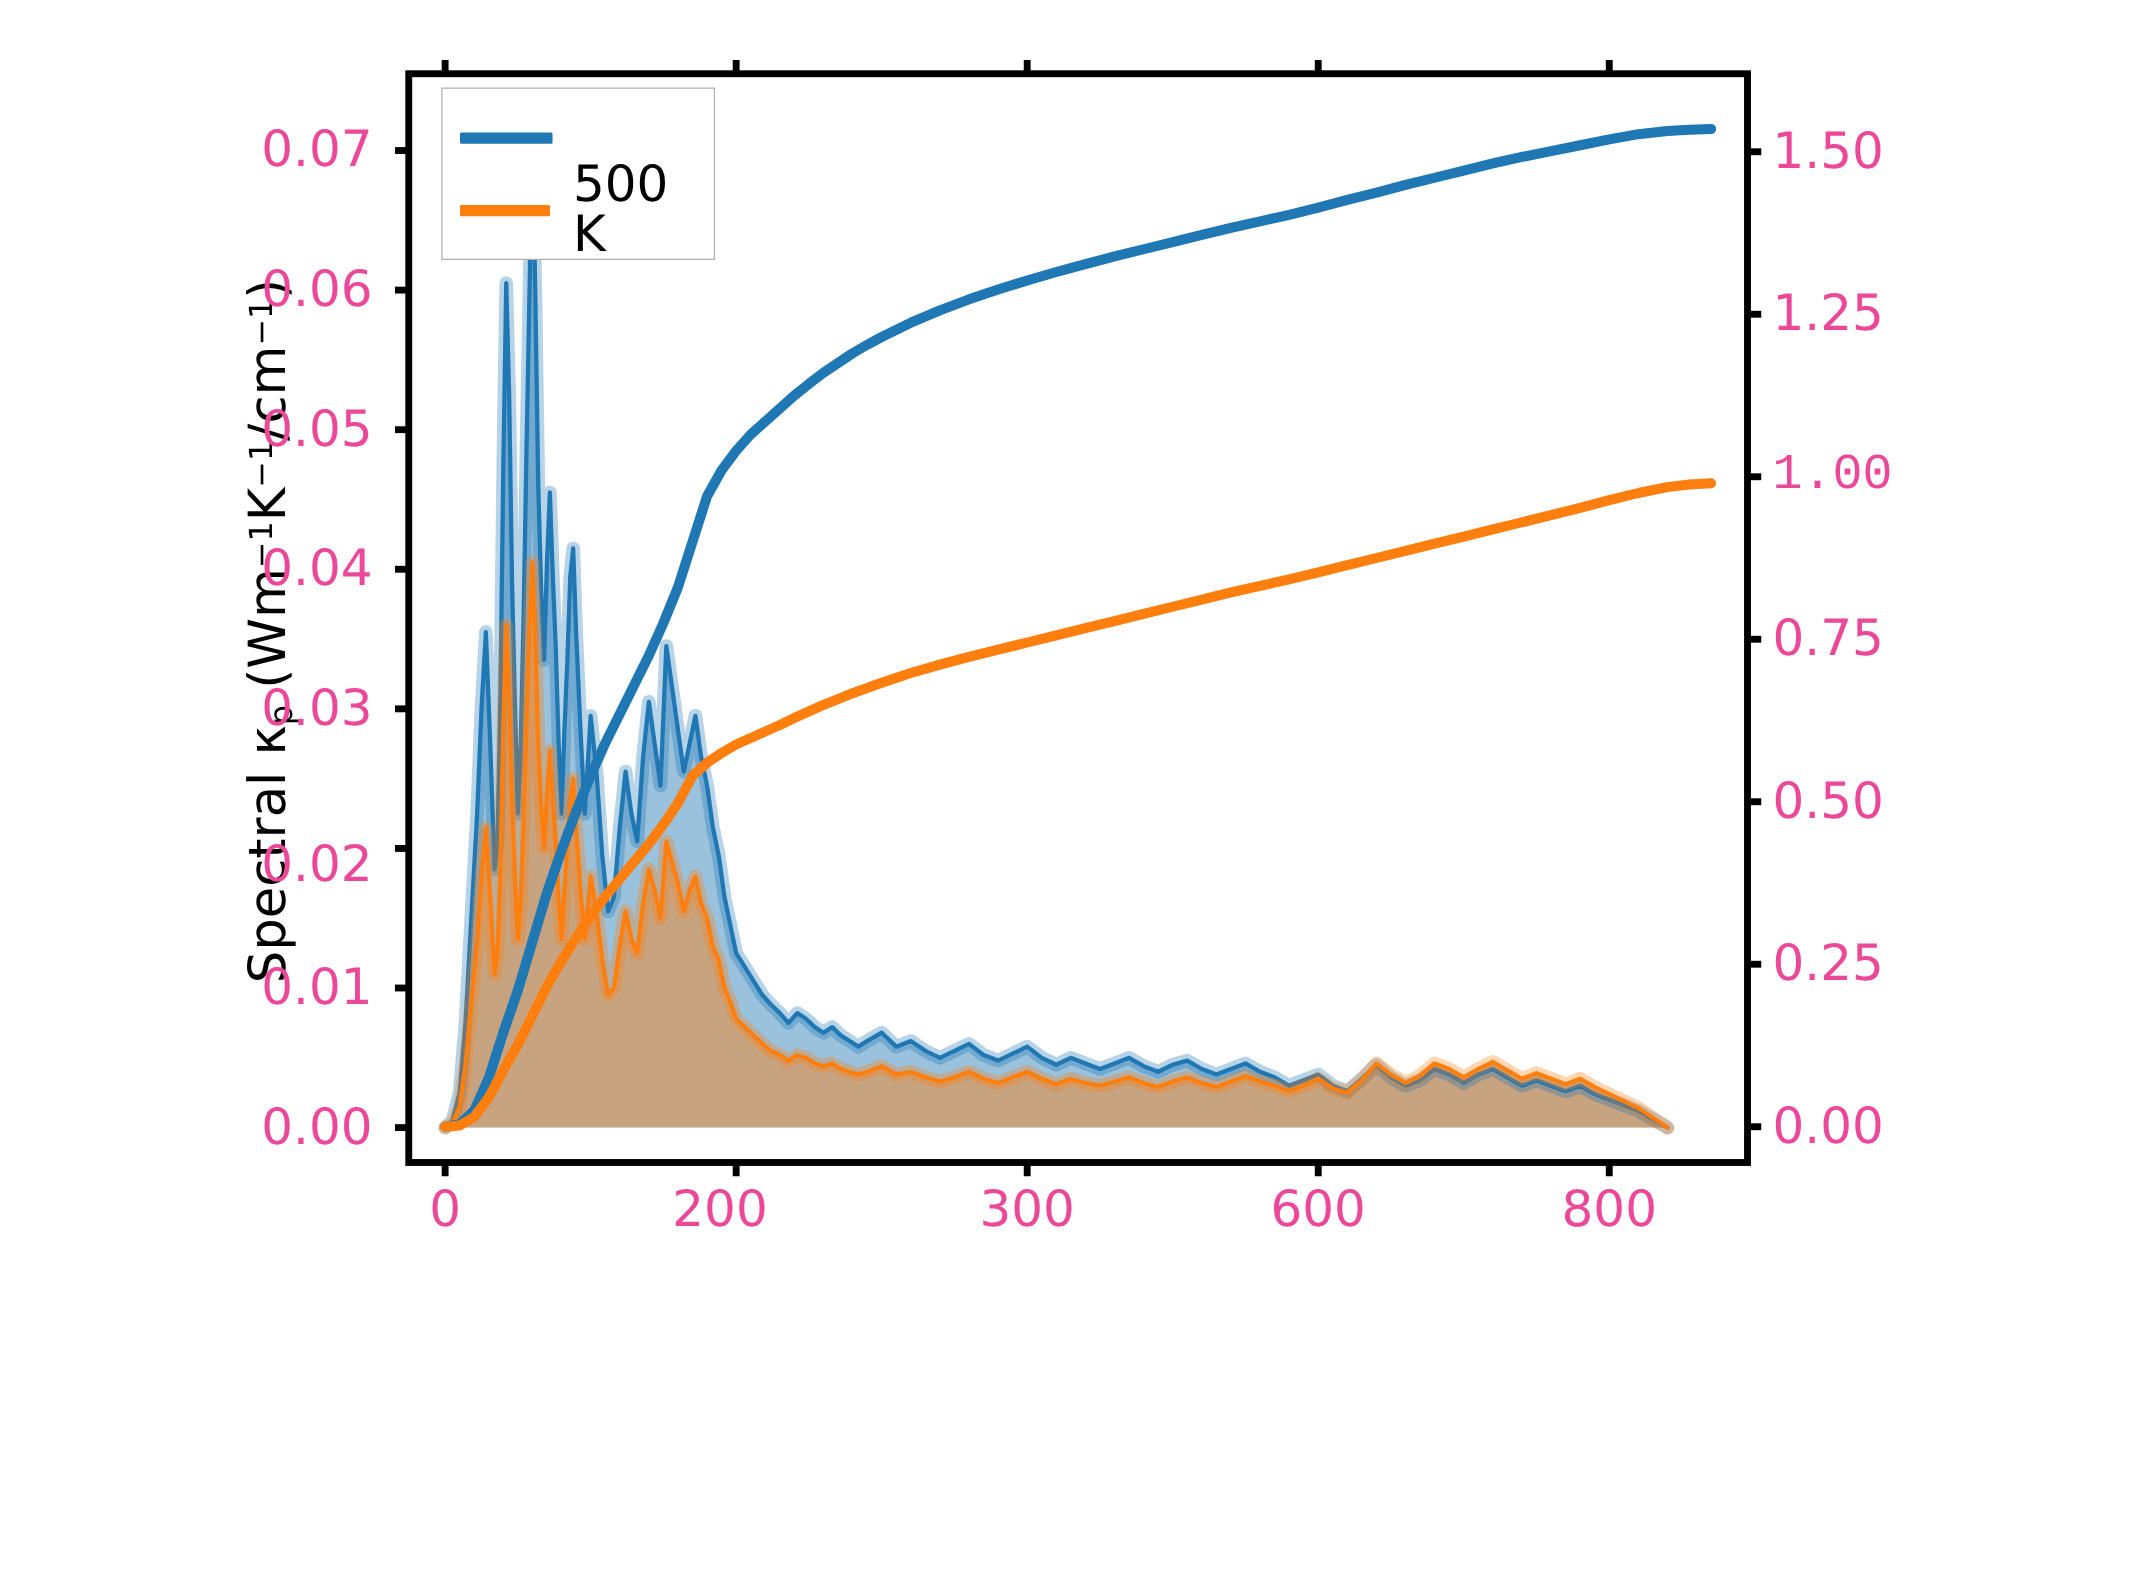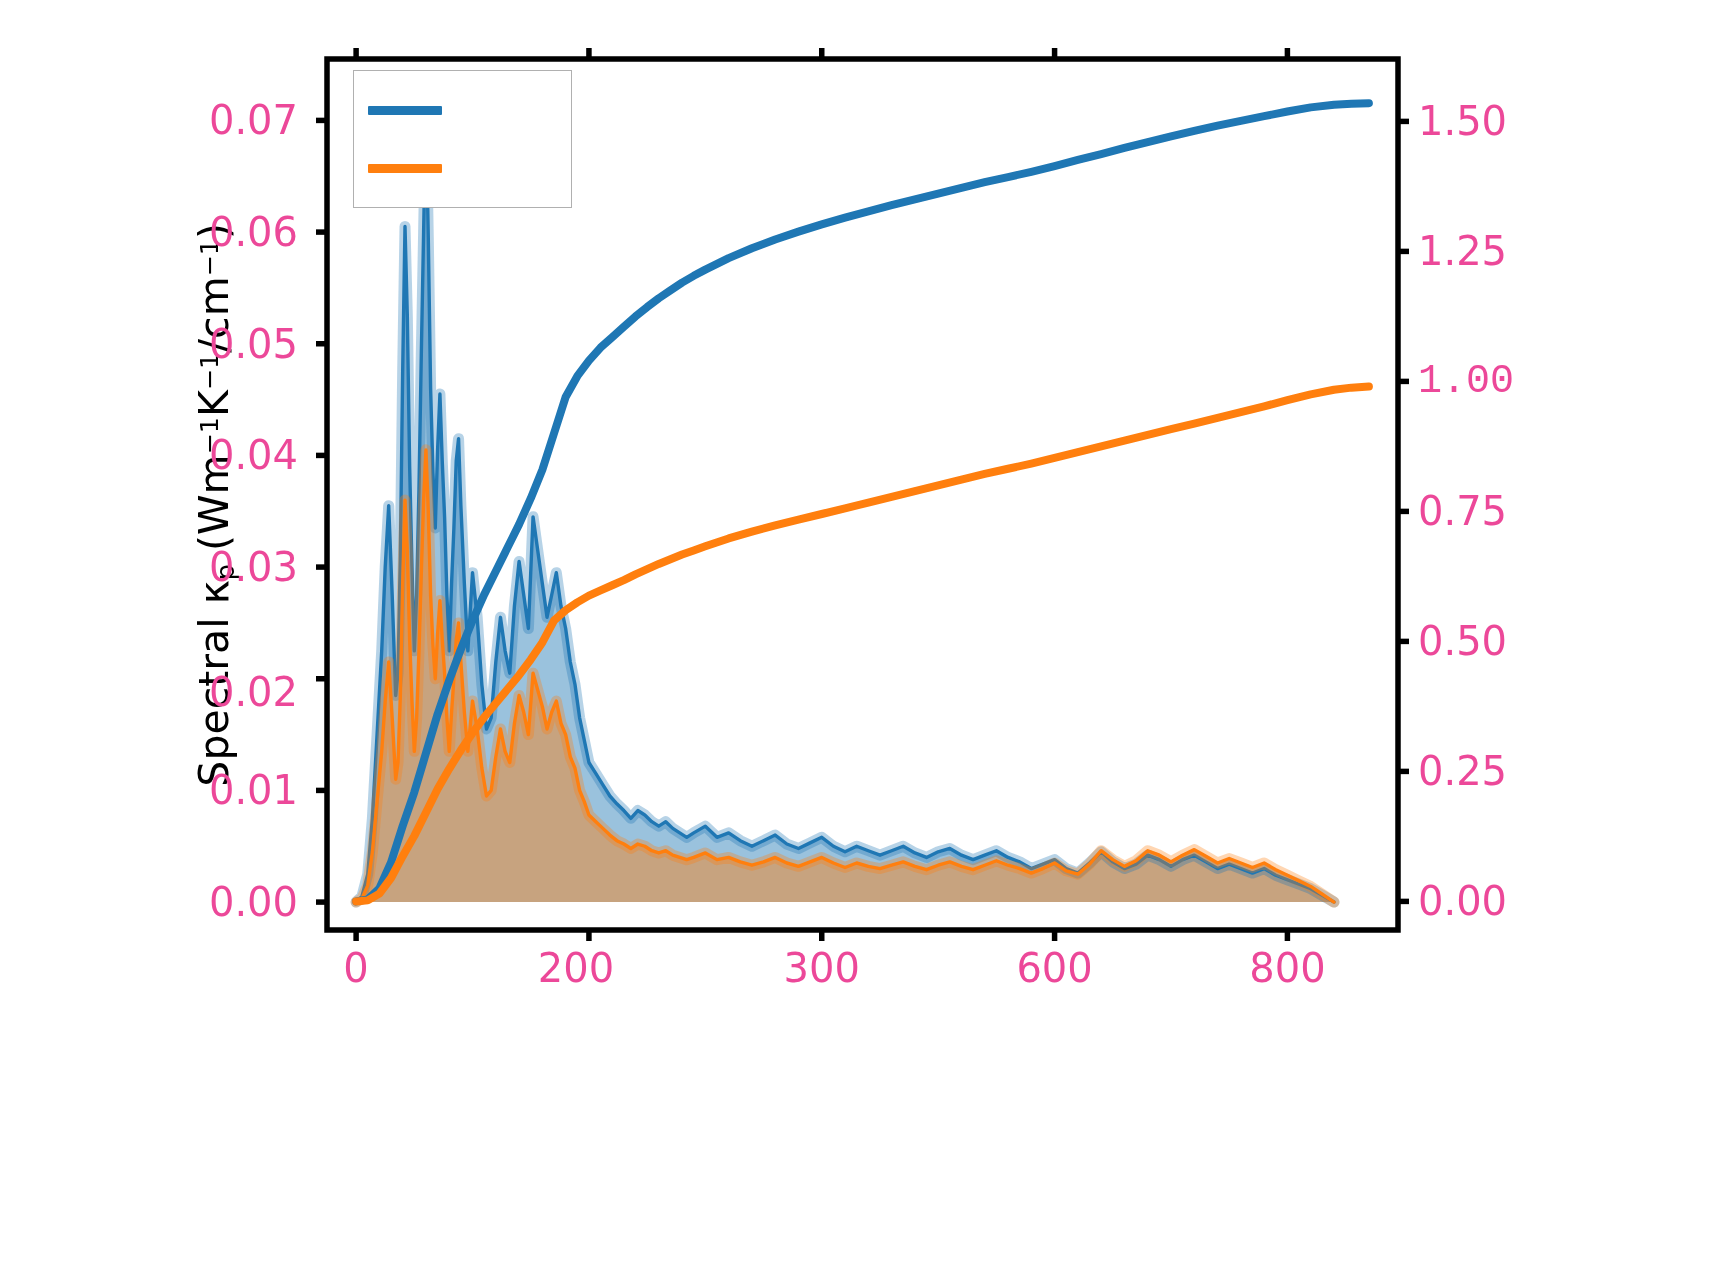--- a/index.html
+++ b/index.html
@@ -112,16 +112,17 @@
       <div class="tick-lbl xtick" style="left: 1054.58px;">600</div>
       <div class="tick-lbl xtick" style="left: 1287.41px;">800</div>
     </div>
 
   <div id="legend">
       <div class="legend-row">
         <div class="legend-swatch" style="background: rgb(31, 119, 180);"></div>
       </div>
       <div class="legend-row">
         <div class="legend-swatch" style="background: rgb(255, 127, 14);"></div>
+        <div class="legend-text">500 K</div>
       </div>
     </div>
 
 </div>
 
 </body></html>

